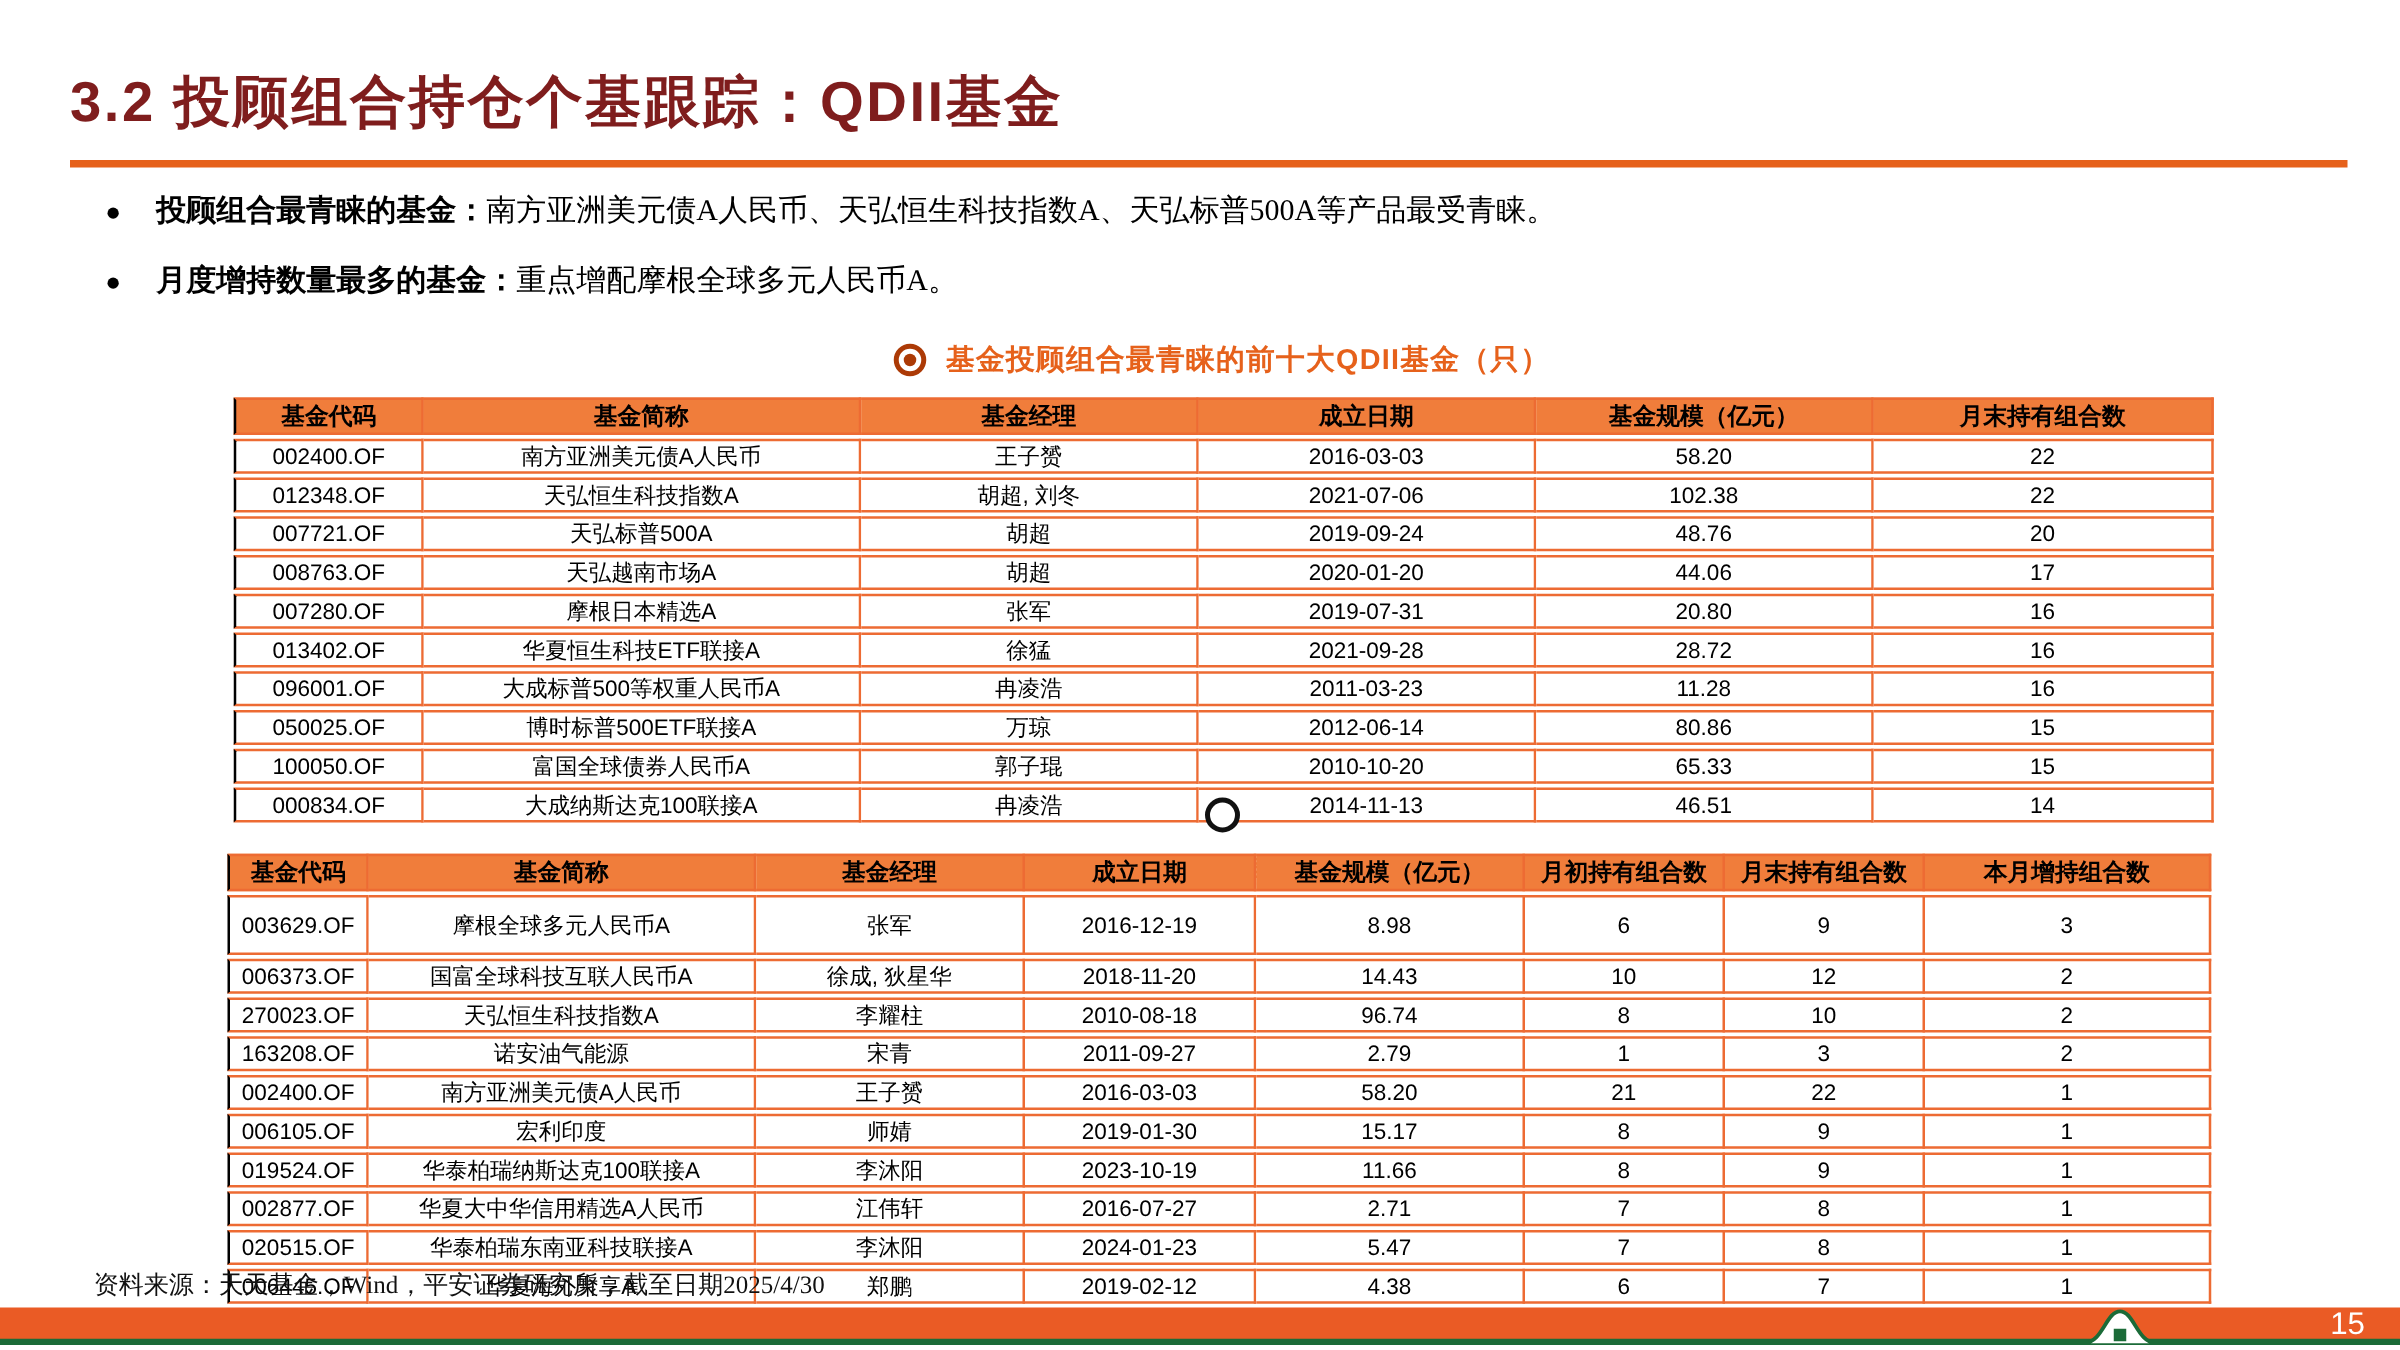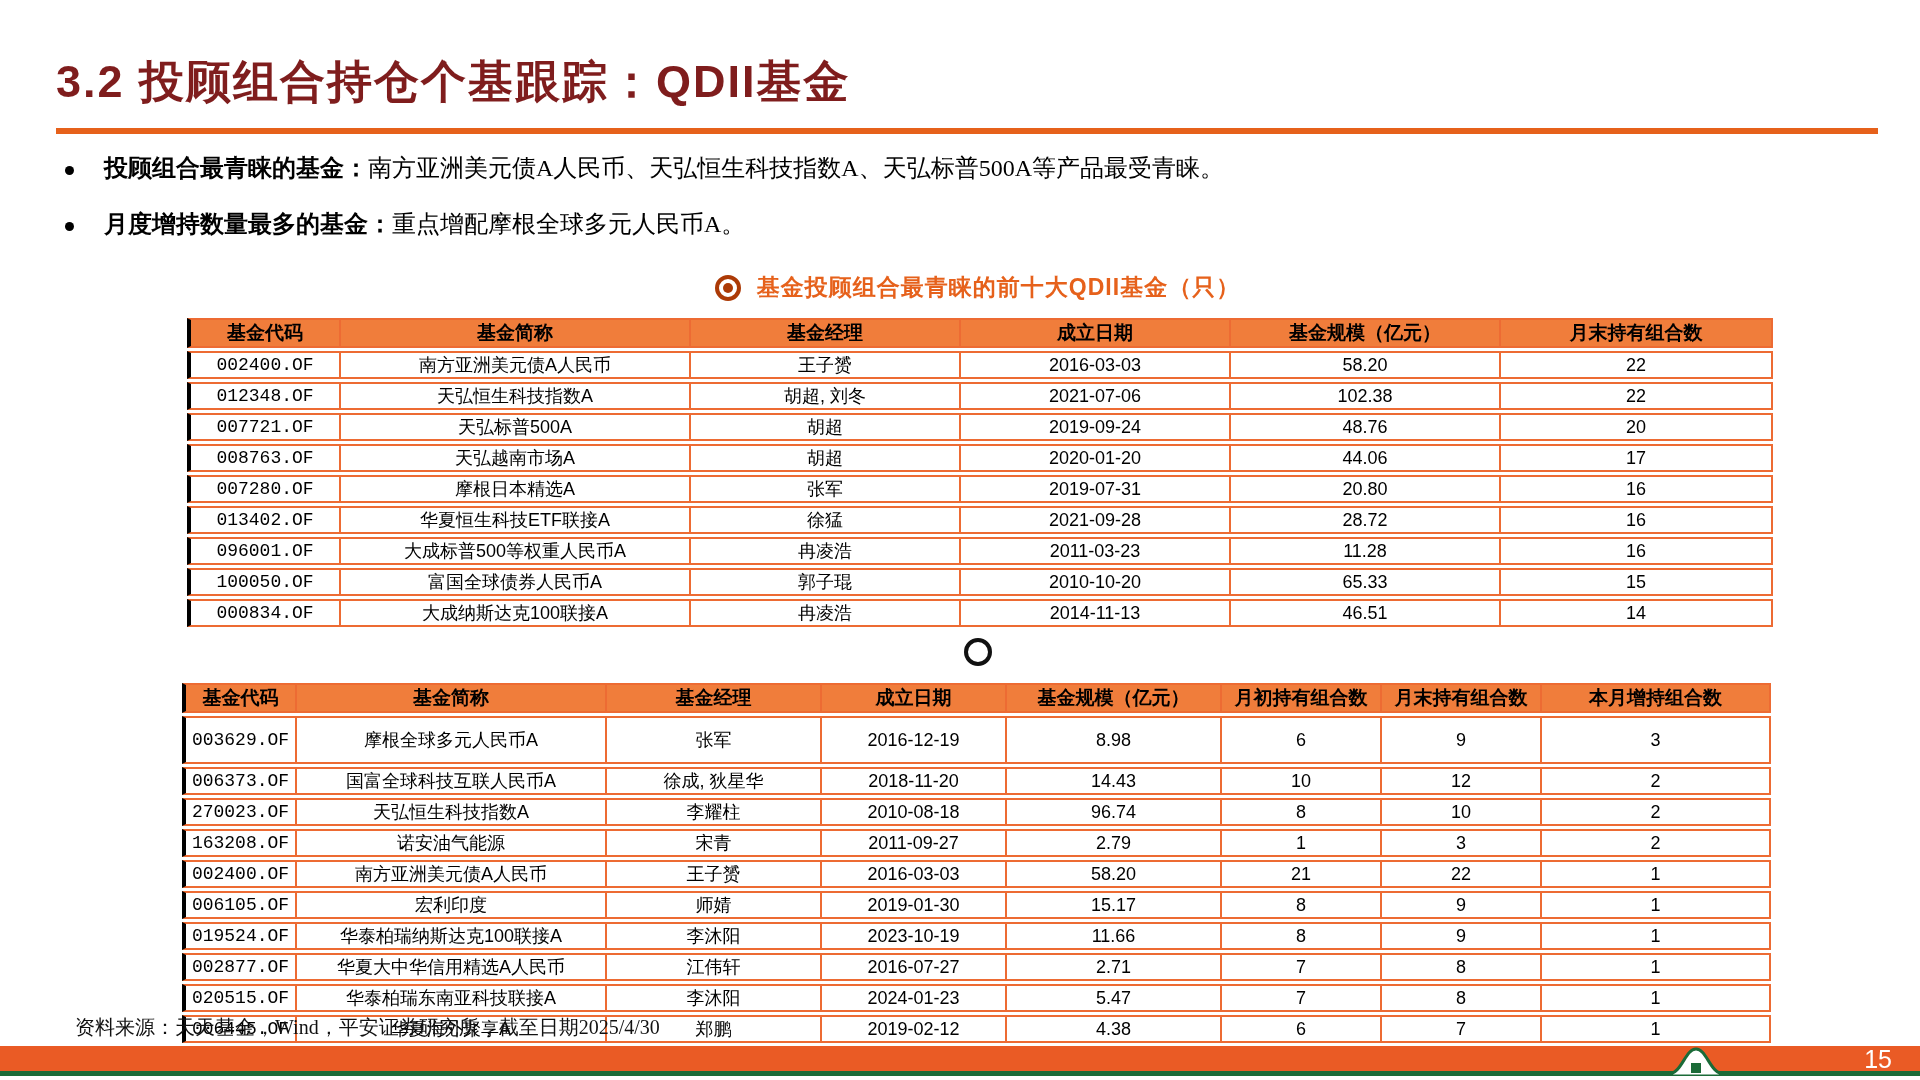--- a/index.html
+++ b/index.html
@@ -3,21 +3,21 @@
 <meta charset="utf-8">
 <style>
   html,body{margin:0;padding:0;background:#fff;}
   .slide{position:relative;width:1920px;height:1080px;background:#fff;overflow:hidden;
          font-family:"Liberation Sans","DejaVu Sans",sans-serif;}
 
   .page-title{position:absolute;left:56px;top:52px;margin:0;font-size:45px;font-weight:bold;
               color:#7f1d1d;letter-spacing:2px;}
   .title-rule{position:absolute;left:56px;top:128px;width:1822px;height:6px;background:#E6611B;}
 
-  .bullet{position:absolute;left:65px;width:1780px;font-size:24px;color:#000;
+  .bullet{position:absolute;left:86px;width:1780px;font-size:24px;color:#000;
           font-family:"Liberation Serif","DejaVu Serif",serif;}
   .bullet .dot{display:inline-block;width:9px;height:9px;border-radius:50%;background:#000;
                vertical-align:middle;margin-right:30px;}
   .bullet .lead{font-weight:bold;}
   .bullet-1{top:152px;}
   .bullet-2{top:208px;}
 
   .caption{position:absolute;left:185px;width:1585px;display:flex;justify-content:center;
            align-items:center;gap:16px;}
   .caption-1{top:272px;}
@@ -27,21 +27,21 @@
   .icon-target::after{content:"";position:absolute;left:4px;top:4px;width:10px;height:10px;
                       border-radius:50%;background:#AC3A06;}
   .icon-hollow{width:20px;height:20px;border-radius:50%;border:4px solid #111;background:#fff;flex:0 0 auto;}
 
   table.fund-table{position:absolute;border-collapse:separate;border-spacing:0 3px;table-layout:fixed;}
   table.t1{left:187px;top:315px;width:1582px;}
   table.t2{left:182px;top:680px;width:1587px;}
   .fund-table th,.fund-table td{padding:0;text-align:center;vertical-align:middle;
       border-top:2px solid #ED6B33;border-bottom:2px solid #ED6B33;border-right:2px solid #ED6B33;
       overflow:hidden;white-space:nowrap;}
-  .fund-table th:first-child,.fund-table td:first-child{border-left:4px solid #000000;font-family:Liberation Mono, monospace;}
+  .fund-table th:first-child,.fund-table td:first-child{border-left:2px solid #000000;}
   .fund-table th{background:#F07D3B;color:#000;font-size:19px;font-weight:bold;height:26px;}
   .fund-table td{background:#fff;color:#000;font-size:18px;height:23px;}
   .t2 tbody tr:first-child td{height:44px;}
 
   .t1 th:nth-child(1){width:148px;} .t1 th:nth-child(2){width:348px;}
   .t1 th:nth-child(3){width:268px;} .t1 th:nth-child(4){width:268px;}
   .t1 th:nth-child(5){width:268px;} .t1 th:nth-child(6){width:270px;}
 
   .t2 th:nth-child(1){width:109px;} .t2 th:nth-child(2){width:308px;}
   .t2 th:nth-child(3){width:213px;} .t2 th:nth-child(4){width:183px;}
@@ -139,20 +139,28 @@
         </tr>
         <tr>
           <td>096001.OF</td>
           <td>大成标普500等权重人民币A</td>
           <td>冉凌浩</td>
           <td>2011-03-23</td>
           <td>11.28</td>
           <td>16</td>
         </tr>
         <tr>
+          <td>050025.OF</td>
+          <td>博时标普500ETF联接A</td>
+          <td>万琼</td>
+          <td>2012-06-14</td>
+          <td>80.86</td>
+          <td>15</td>
+        </tr>
+        <tr>
           <td>100050.OF</td>
           <td>富国全球债券人民币A</td>
           <td>郭子琨</td>
           <td>2010-10-20</td>
           <td>65.33</td>
           <td>15</td>
         </tr>
         <tr>
           <td>000834.OF</td>
           <td>大成纳斯达克100联接A</td>

